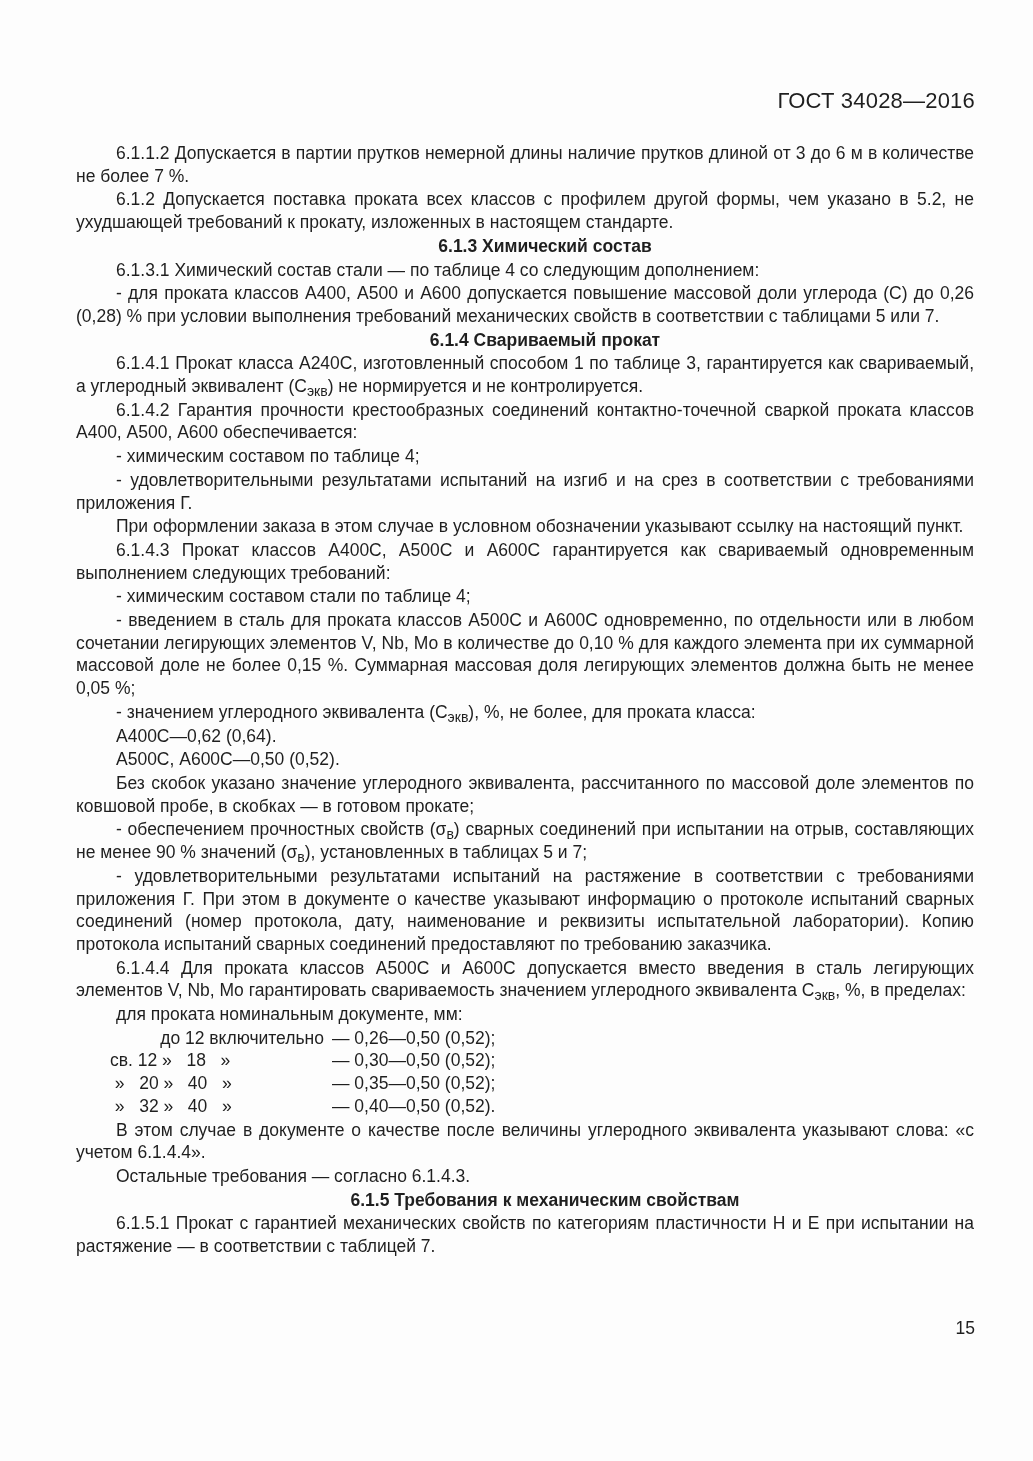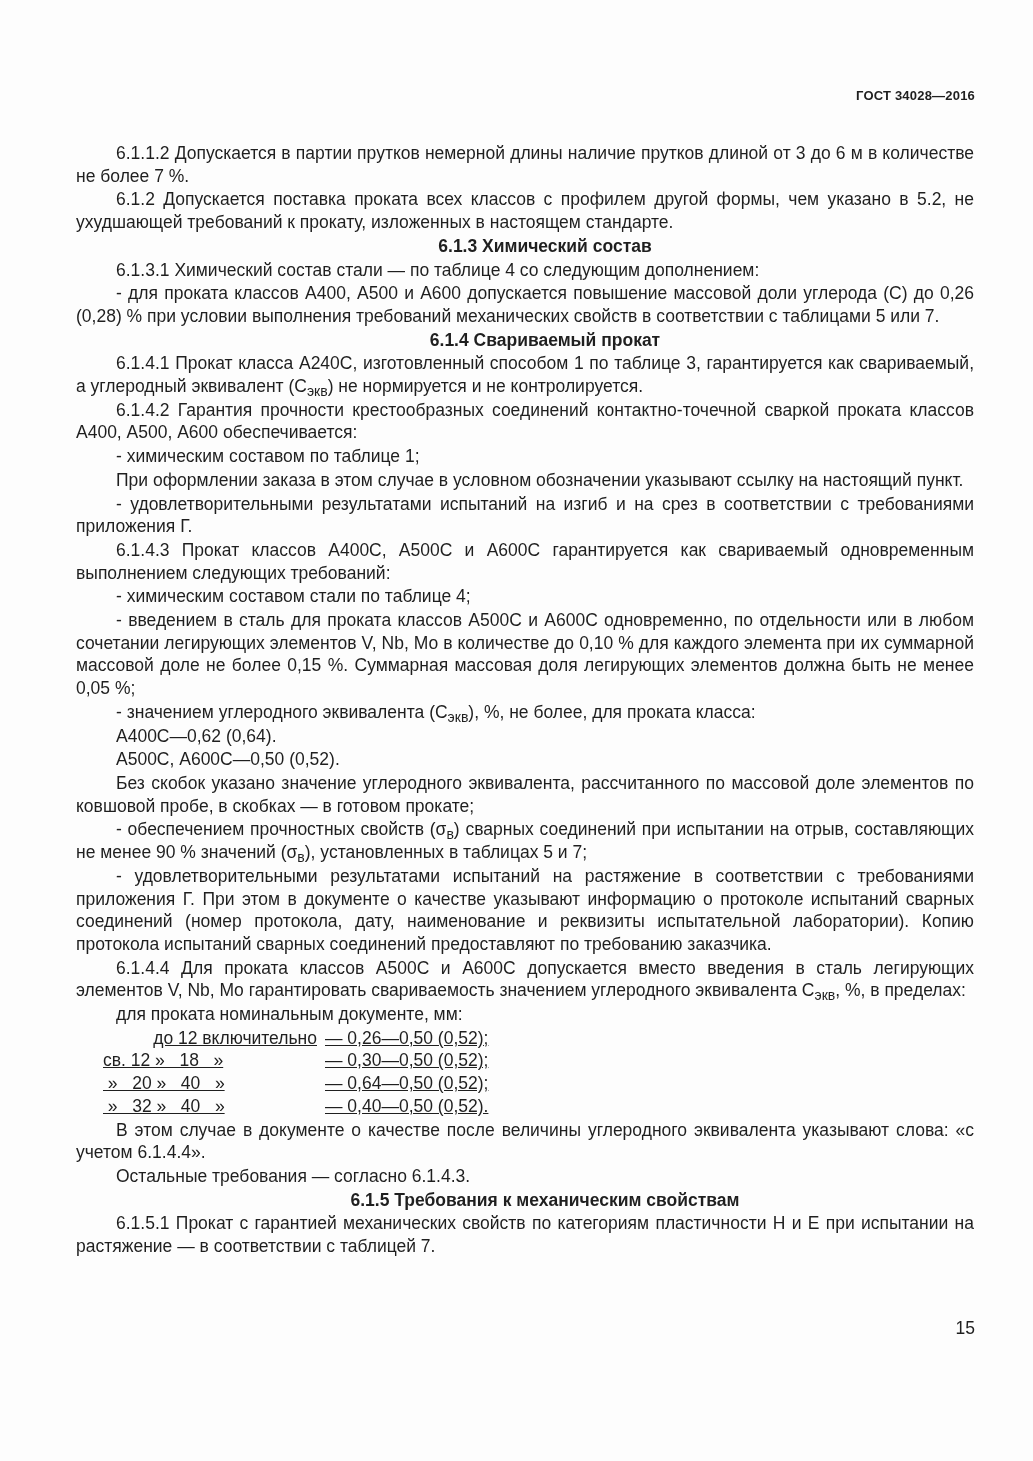--- a/index.html
+++ b/index.html
@@ -12,22 +12,22 @@
     position: relative;
     width: 1033px;
     height: 1461px;
     background: #fdfdfd;
     overflow: hidden;
   }
   .doc-header {
     position: absolute;
     top: 88px;
     right: 58px;
-    font-size: 13px;
-    font-weight: 700;
+    font-size: 22px;
+    font-weight: 400;
     letter-spacing: 0.2px;
   }
   .doc-body {
     position: absolute;
     top: 141px;
     left: 75px;
     width: 900px;
   }
   .doc-body p {
     margin: 1px;
@@ -38,21 +38,21 @@
   }
   .doc-body p.heading {
     font-weight: 700;
     text-align: center;
   }
   sub {
     font-size: 14px;
     line-height: 0;
     vertical-align: -4px;
   }
-  .dia-block { margin-left: 28px; text-decoration: underline; }
+  .dia-block { margin-left: 35px; }
   .dia-row {
     display: flex;
     column-gap: 8px;
     font-size: 17.5px;
     line-height: 22.7px;
   }
   .dia-left {
     width: 214px;
     white-space: pre;
     flex: 0 0 auto;
@@ -74,23 +74,23 @@
 
   <div class="doc-body">
       <p class="body">6.1.1.2 Допускается в партии прутков немерной длины наличие прутков длиной от 3 до 6 м в количестве не более 7 %.</p>
       <p class="body">6.1.2 Допускается поставка проката всех классов с профилем другой формы, чем указано в 5.2, не ухудшающей требований к прокату, изложенных в настоящем стандарте.</p>
       <p class="heading">6.1.3 Химический состав</p>
       <p class="body">6.1.3.1 Химический состав стали — по таблице 4 со следующим дополнением:</p>
       <p class="body">- для проката классов А400, А500 и А600 допускается повышение массовой доли углерода (С) до 0,26 (0,28) % при условии выполнения требований механических свойств в соответствии с таблицами 5 или 7.</p>
       <p class="heading">6.1.4 Свариваемый прокат</p>
       <p class="body">6.1.4.1 Прокат класса А240С, изготовленный способом 1 по таблице 3, гарантируется как свариваемый, а углеродный эквивалент (С<sub>экв</sub>) не нормируется и не контролируется.</p>
       <p class="body">6.1.4.2 Гарантия прочности крестообразных соединений контактно-точечной сваркой проката классов А400, А500, А600 обеспечивается:</p>
-      <p class="body">- химическим составом по таблице 1;</p>
+      <p class="body">- химическим составом по таблице 4;</p>
+      <p class="body">- удовлетворительными результатами испытаний на изгиб и на срез в соответствии с требованиями приложения Г.</p>
       <p class="body">При оформлении заказа в этом случае в условном обозначении указывают ссылку на настоящий пункт.</p>
-      <p class="body">- удовлетворительными результатами испытаний на изгиб и на срез в соответствии с требованиями приложения Г.</p>
       <p class="body">6.1.4.3 Прокат классов А400С, А500С и А600С гарантируется как свариваемый одновременным выполнением следующих требований:</p>
       <p class="body">- химическим составом стали по таблице 4;</p>
       <p class="body">- введением в сталь для проката классов А500С и А600С одновременно, по отдельности или в любом сочетании легирующих элементов V, Nb, Mo в количестве до 0,10 % для каждого элемента при их суммарной массовой доле не более 0,15 %. Суммарная массовая доля легирующих элементов должна быть не менее 0,05 %;</p>
       <p class="body">- значением углеродного эквивалента (С<sub>экв</sub>), %, не более, для проката класса:</p>
       <p class="body">А400С—0,62 (0,64).</p>
       <p class="body">А500С, А600С—0,50 (0,52).</p>
       <p class="body">Без скобок указано значение углеродного эквивалента, рассчитанного по массовой доле элементов по ковшовой пробе, в скобках — в готовом прокате;</p>
       <p class="body">- обеспечением прочностных свойств (σ<sub>в</sub>) сварных соединений при испытании на отрыв, составляющих не менее 90 % значений (σ<sub>в</sub>), установленных в таблицах 5 и 7;</p>
       <p class="body">- удовлетворительными результатами испытаний на растяжение в соответствии с требованиями приложения Г. При этом в документе о качестве указывают информацию о протоколе испытаний сварных соединений (номер протокола, дату, наименование и реквизиты испытательной лаборатории). Копию протокола испытаний сварных соединений предоставляют по требованию заказчика.</p>
       <p class="body">6.1.4.4 Для проката классов А500С и А600С допускается вместо введения в сталь легирующих элементов V, Nb, Mo гарантировать свариваемость значением углеродного эквивалента С<sub>экв</sub>, %, в пределах:</p>
@@ -99,21 +99,21 @@
         <div class="dia-row">
           <span class="dia-left r">до 12 включительно</span>
           <span class="dia-right">— 0,26—0,50 (0,52);</span>
         </div>
         <div class="dia-row">
           <span class="dia-left">св. 12 »   18   »</span>
           <span class="dia-right">— 0,30—0,50 (0,52);</span>
         </div>
         <div class="dia-row">
           <span class="dia-left"> »   20 »   40   »</span>
-          <span class="dia-right">— 0,64—0,50 (0,52);</span>
+          <span class="dia-right">— 0,35—0,50 (0,52);</span>
         </div>
         <div class="dia-row">
           <span class="dia-left"> »   32 »   40   »</span>
           <span class="dia-right">— 0,40—0,50 (0,52).</span>
         </div>
       </div>
       <p class="body">В этом случае в документе о качестве после величины углеродного эквивалента указывают слова: «с учетом 6.1.4.4».</p>
       <p class="body">Остальные требования — согласно 6.1.4.3.</p>
       <p class="heading">6.1.5 Требования к механическим свойствам</p>
       <p class="body">6.1.5.1 Прокат с гарантией механических свойств по категориям пластичности Н и Е при испытании на растяжение — в соответствии с таблицей 7.</p>

